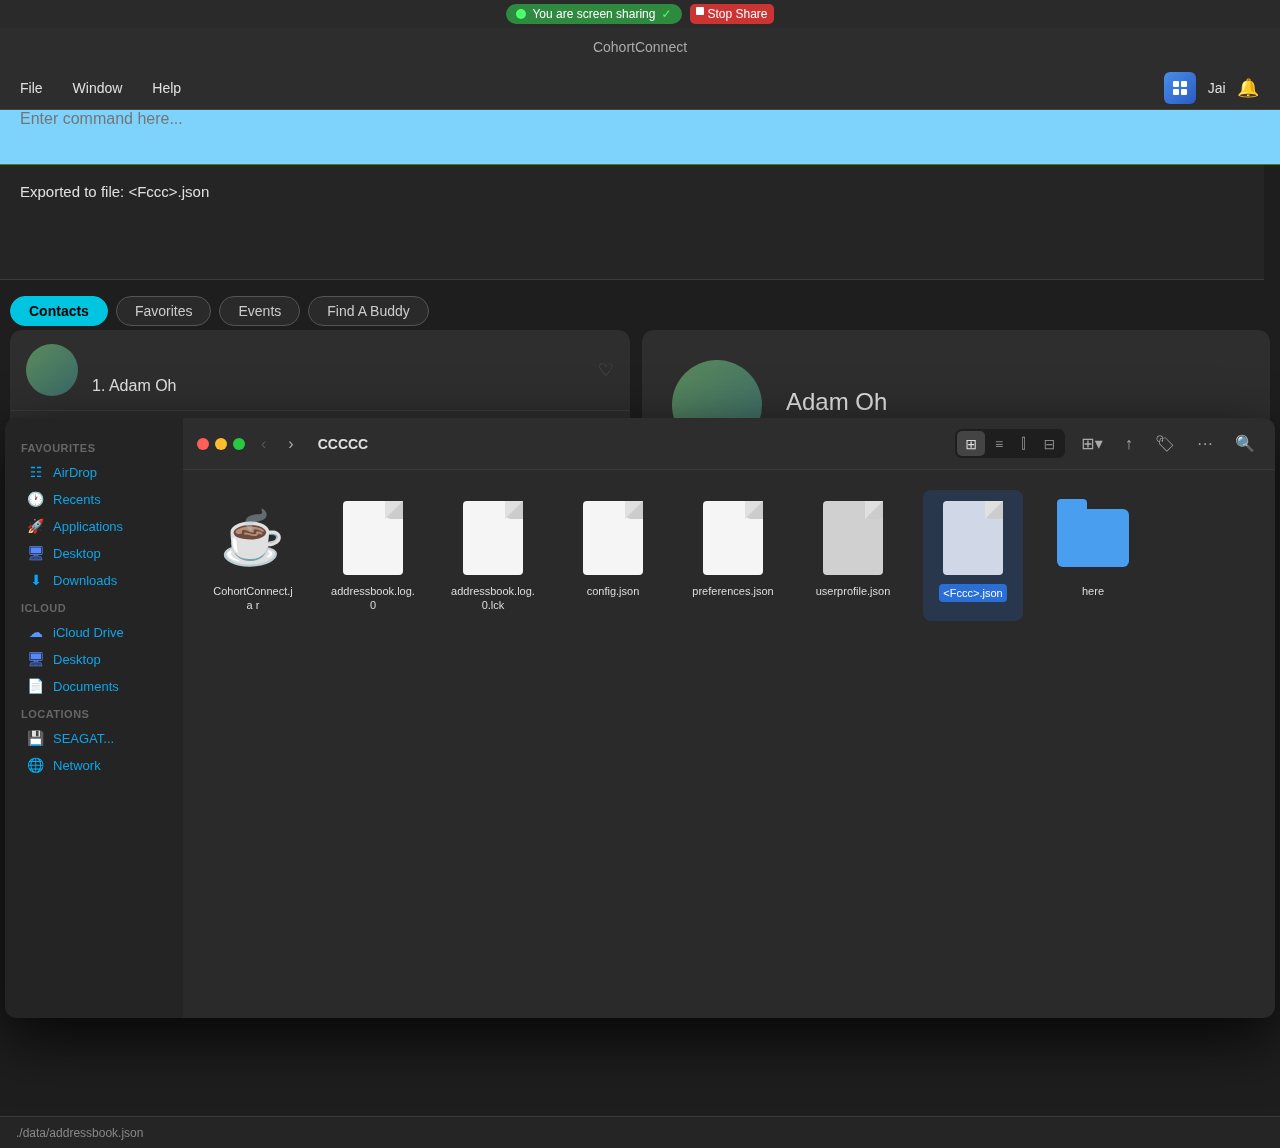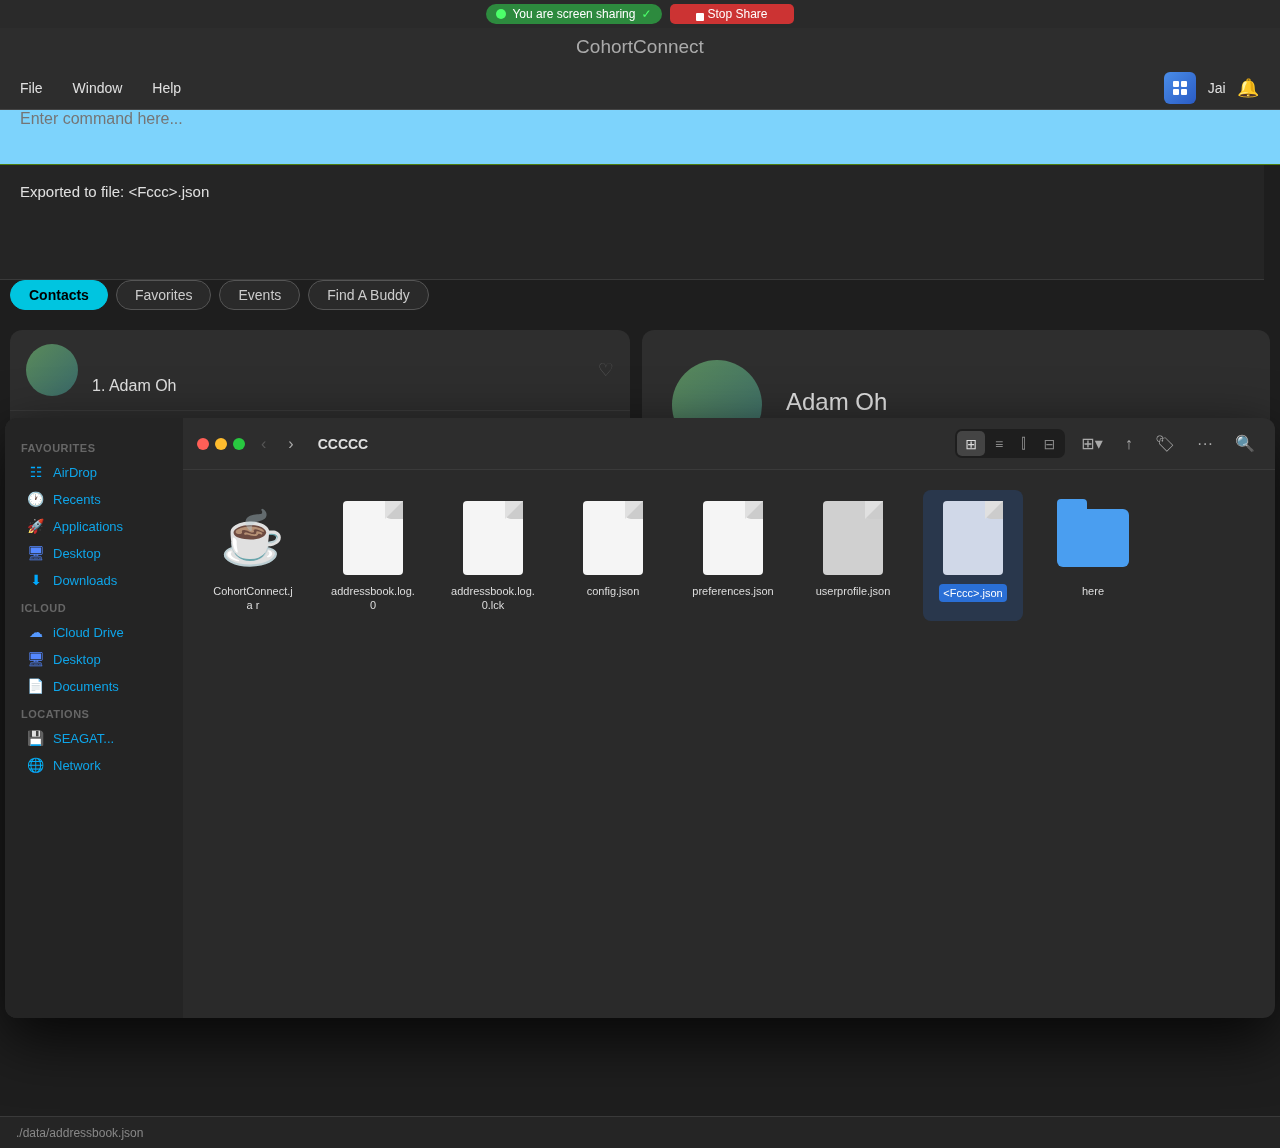--- a/index.html
+++ b/index.html
@@ -46,25 +46,25 @@
     }
     .screen-sharing-checkmark {
       color: #4cff6a;
       font-size: 12px;
     }
     .stop-share-btn {
       background: #cc3333;
       color: white;
       border: none;
       border-radius: 5px;
-      padding: 3px 26px;
+      padding: 3px 6px;
       font-size: 12px;
       cursor: pointer;
       display: flex;
-      align-items: flex-end;
+      align-items: flex-start;
       gap: 4px;
     }
     .stop-dot {
       width: 8px;
       height: 8px;
       background: white;
       border-radius: 1px;
     }
 
     
@@ -74,21 +74,21 @@
       left: 0;
       right: 0;
       height: 38px;
       background: #2d2d2d;
       display: flex;
       align-items: center;
       justify-content: center;
     }
     .title-bar-title {
       color: #aaa;
-      font-size: 19px;
+      font-size: 14px;
     }
 
     
     .menu-bar {
       position: absolute;
       top: 66px;
       left: 0;
       right: 0;
       height: 44px;
       background: #2d2d2d;
@@ -185,20 +185,21 @@
       gap: 8px;
     }
     .tab {
       padding: 6px 18px;
       border-radius: 18px;
       font-size: 14px;
       cursor: pointer;
       border: 1px solid #555;
       color: #ccc;
       background: #2a2a2a;
+      margin-top: 16px;
     }
     .tab.active {
       background: #00c5e0;
       border-color: #00c5e0;
       color: #000;
       font-weight: 600;
     }
 
     
     .contact-list {

